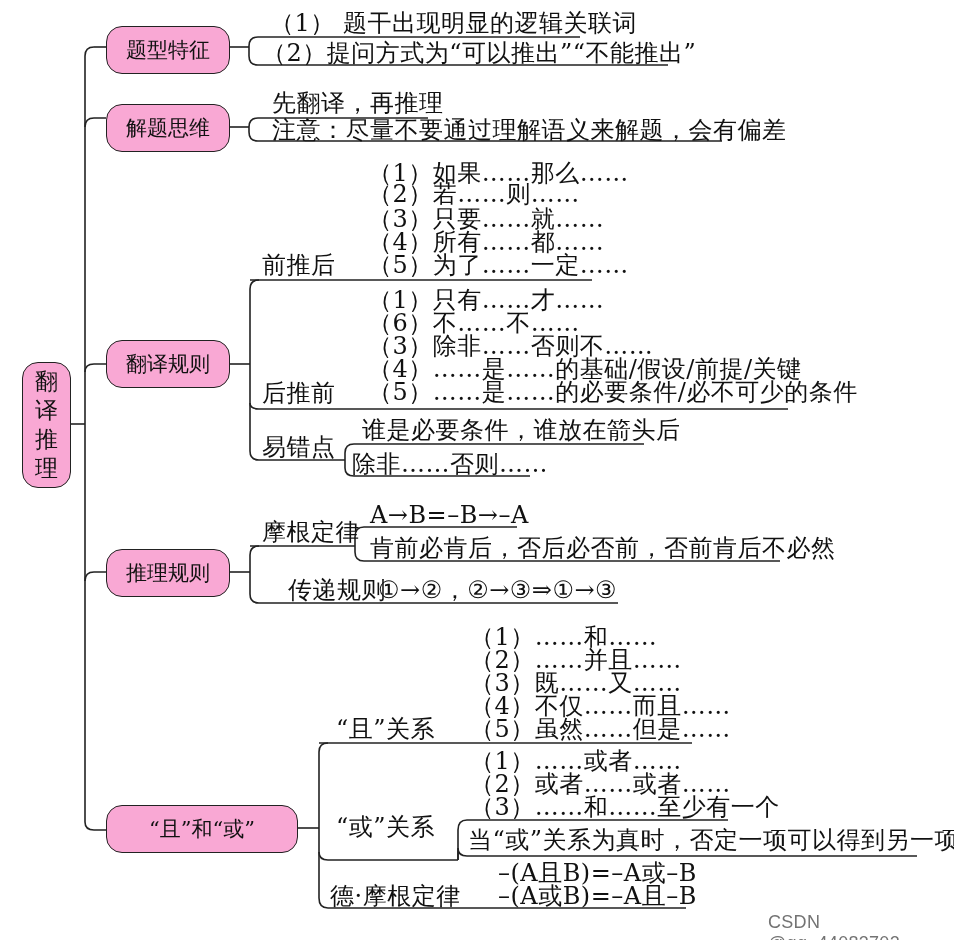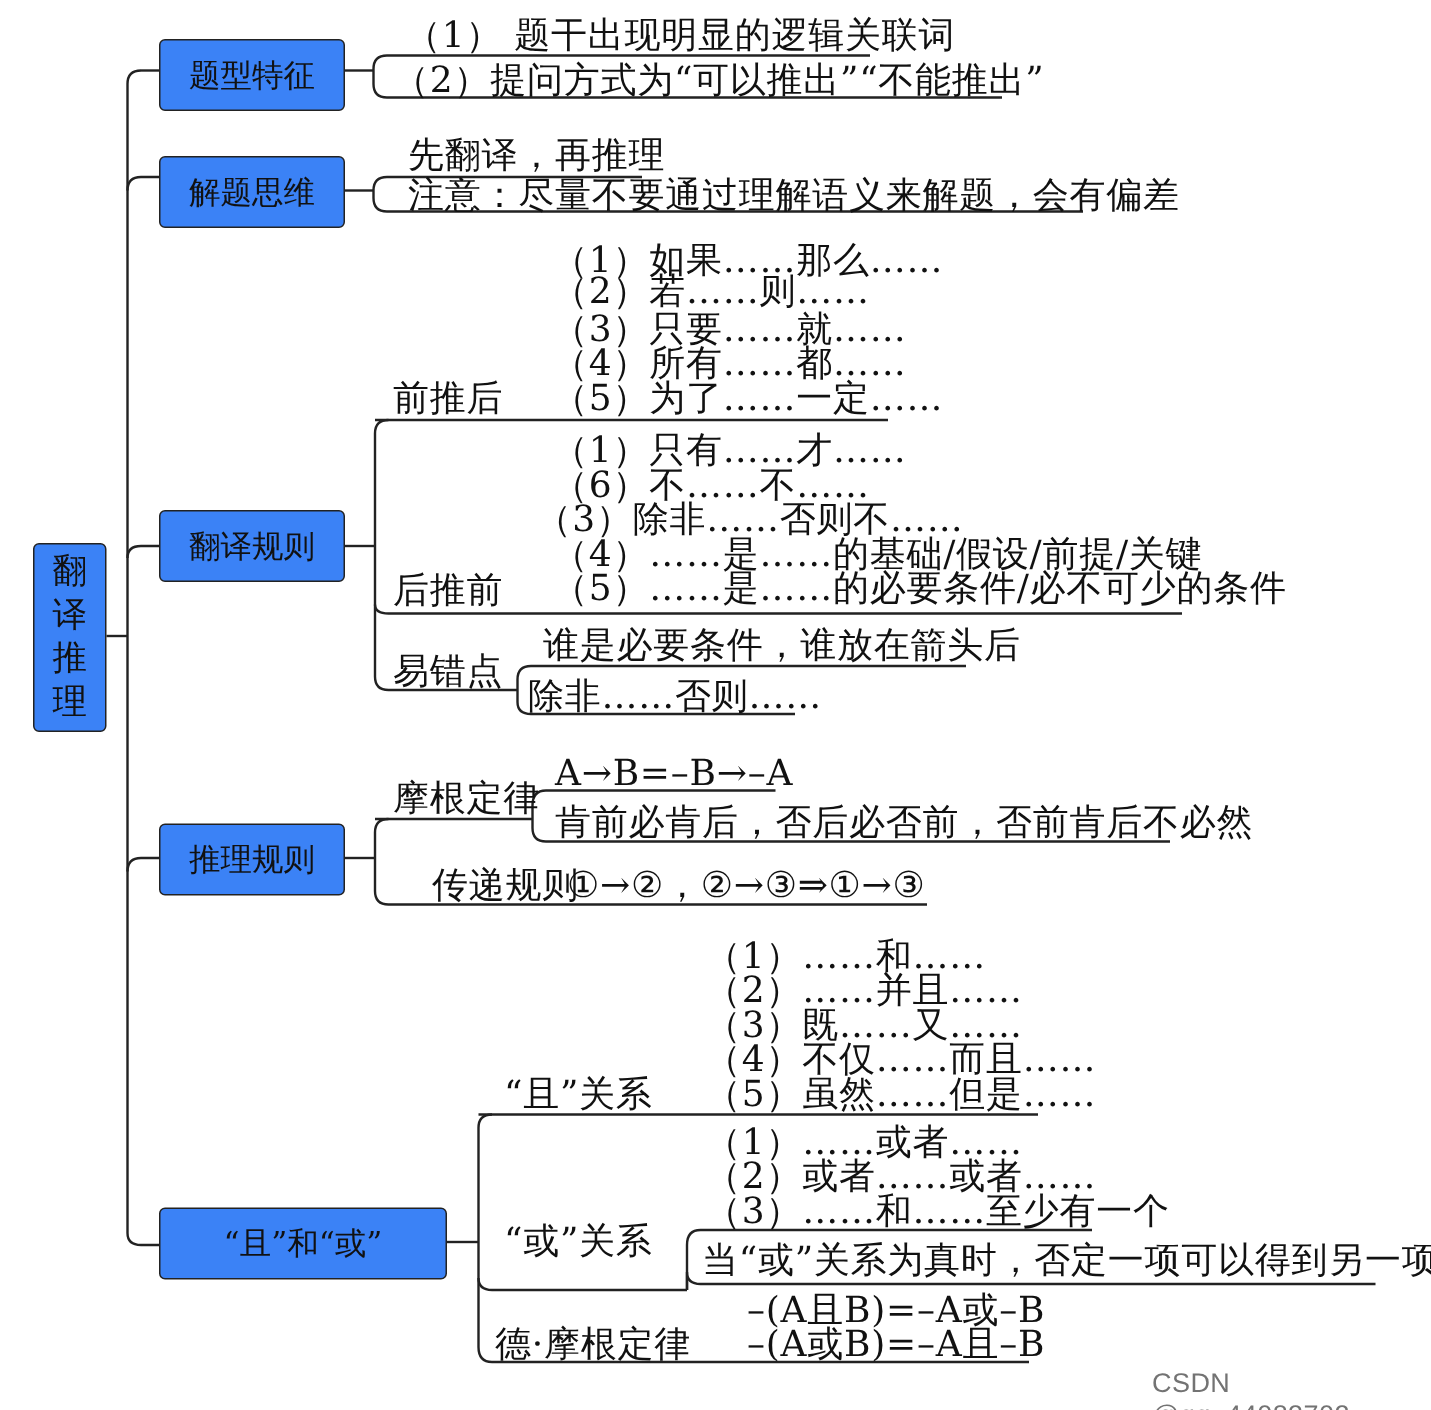--- a/index.html
+++ b/index.html
@@ -1,20 +1,20 @@
 <!DOCTYPE html>
 <html><head>
 <meta charset="utf-8">
 <style>
   html, body { margin: 0; padding: 0; background: #ffffff; }
   body { width: 954px; height: 940px; position: relative; overflow: hidden;
          font-family: "DejaVu Serif", "Liberation Serif", serif; color: #111; }
   #lines { position: absolute; left: 0; top: 0; width: 954px; height: 940px; }
   .t { position: absolute; white-space: nowrap; font-size: 24px; line-height: 22px; letter-spacing: 0.5px; }
-  .box { position: absolute; border: 1.6px solid #222; border-radius: 4px; background: #3b82f6;
+  .box { position: absolute; border: 1.6px solid #222; border-radius: 16px; background: #f9a8d4;
          display: flex; align-items: center; justify-content: center; font-size: 21px; }
   .root { flex-direction: column; font-size: 23px; line-height: 29px; }
   .wm { position: absolute; font-family: Liberation Sans, sans-serif;
         font-size: 18px; color: #737373; letter-spacing: 0.3px; }
 </style>
 </head>
 <body>
 
 <svg id="lines" viewBox="0 0 954 940" fill="none" stroke="#222" stroke-width="1.6">
 
@@ -79,21 +79,21 @@
 <div class="t" style="left:262px; top:254px;">前推后</div>
 <div class="t" style="left:368px; top:162px;text-align:right;">（1）如果……那么……</div>
 <div class="t" style="left:368px; top:183px;">（2）若……则……</div>
 <div class="t" style="left:368px; top:208px;">（3）只要……就……</div>
 <div class="t" style="left:368px; top:231px;">（4）所有……都……</div>
 <div class="t" style="left:368px; top:254px;">（5）为了……一定……</div>
 
 <div class="t" style="left:262px; top:382px;">后推前</div>
 <div class="t" style="left:368px; top:289px;">（1）只有……才……</div>
 <div class="t" style="left:368px; top:312px;">（6）不……不……</div>
-<div class="t" style="left:357px; top:335px;">（3）除非……否则不……</div>
+<div class="t" style="left:368px; top:335px;">（3）除非……否则不……</div>
 <div class="t" style="left:368px; top:358px;">（4）……是……的基础/假设/前提/关键</div>
 <div class="t" style="left:368px; top:381px;">（5）……是……的必要条件/必不可少的条件</div>
 
 <div class="t" style="left:262px; top:436px;">易错点</div>
 <div class="t" style="left:362px; top:419px;">谁是必要条件，谁放在箭头后</div>
 <div class="t" style="left:352px; top:453px;">除非……否则……</div>
 
 <div class="box" style="left:106px; top:549px; width:122px; height:46px;">
   <span>推理规则</span>
 </div>

